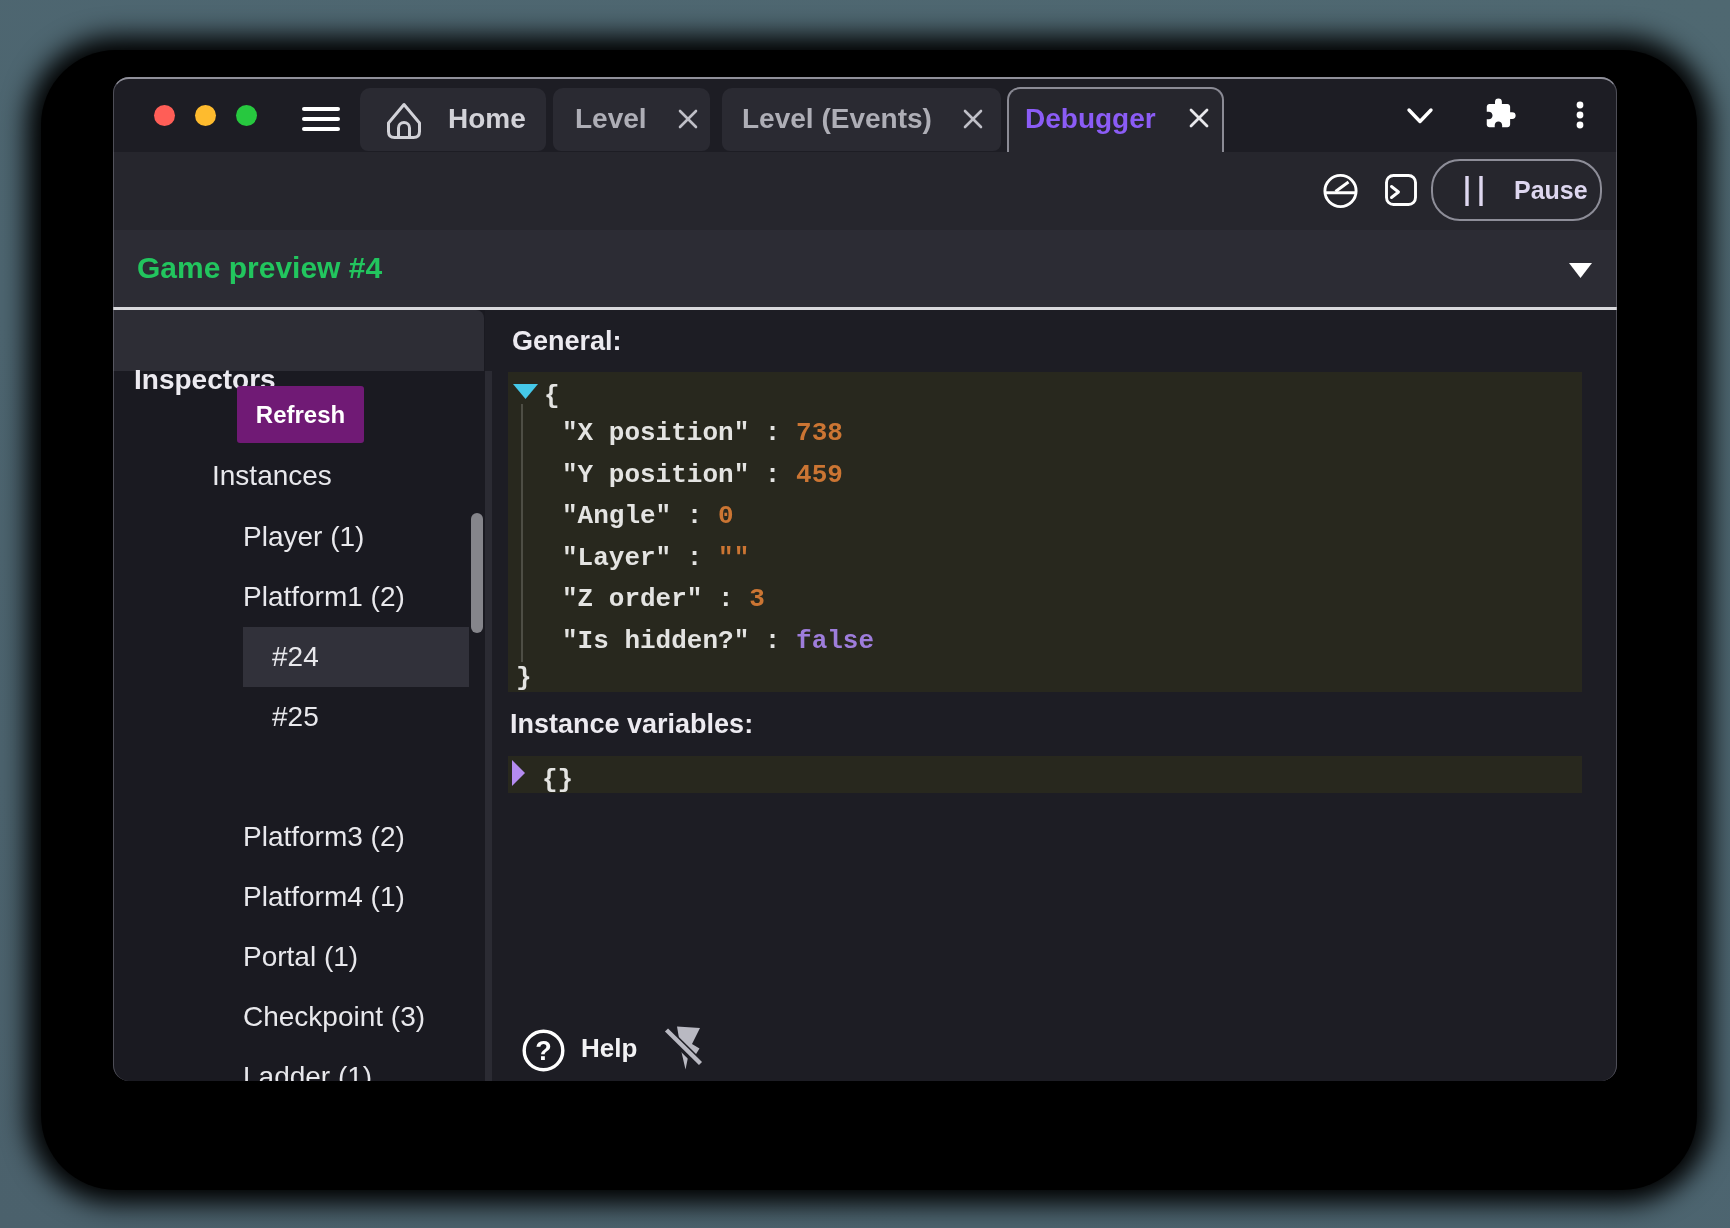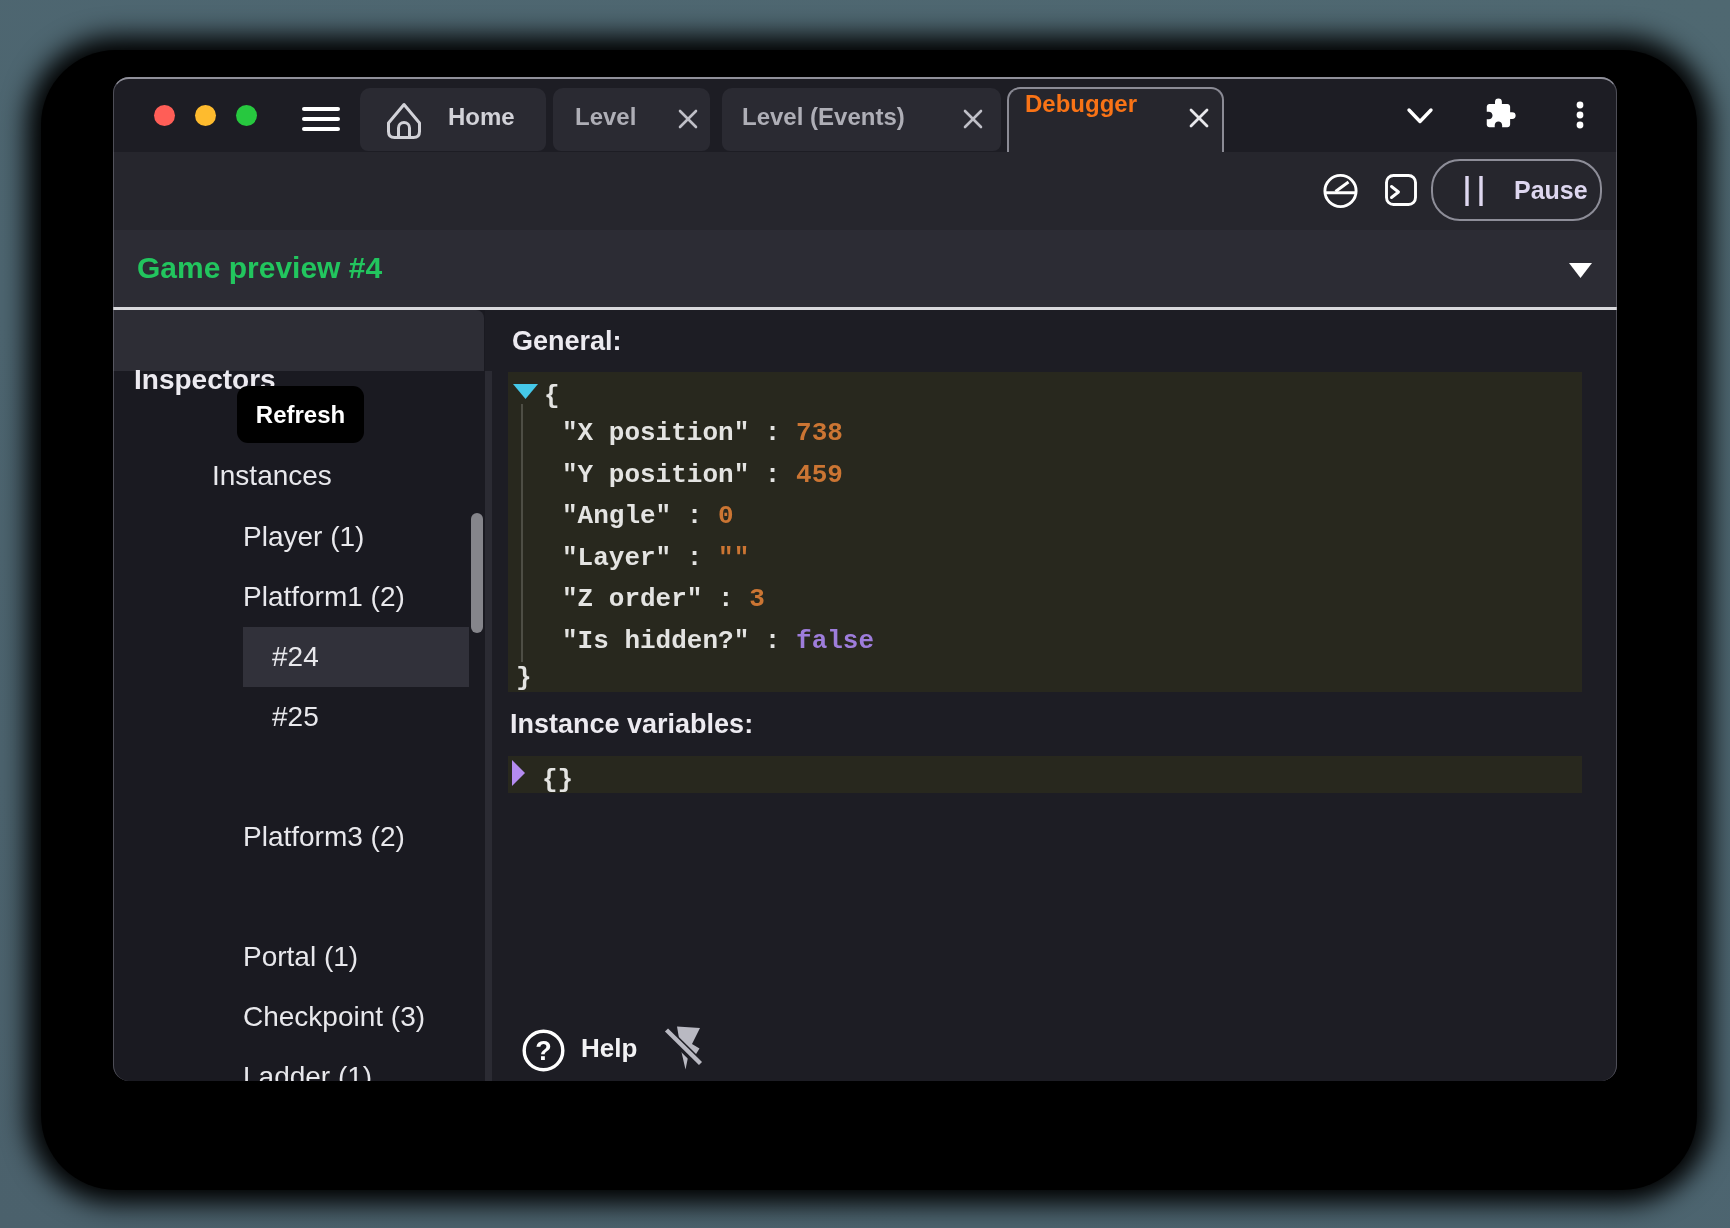--- a/index.html
+++ b/index.html
@@ -32,21 +32,21 @@
   .titlebar { left:113px; top:77px; width:1504px; height:75px; background:#1d1d24; }
   .toolbar  { left:113px; top:152px; width:1504px; height:78px; background:#26262d; }
   .gpbar    { left:113px; top:230px; width:1504px; height:77px; background:#2c2c34; }
   .sepline  { left:113px; top:307px; width:1504px; height:3px; background:#d9d9dc; }
   .sidebar  { left:113px; top:310px; width:372px; height:771px; background:#1a1a21; }
   .sidehead { left:113px; top:310px; width:371px; height:61px; background:#2d2d35; border-top-right-radius:8px; }
   .divider  { left:485px; top:371px; width:7px; height:710px; background:#2b2b33; }
   .panel    { left:485px; top:310px; width:1132px; height:771px; background:#1d1d24; }
 
   .tab { position:absolute; top:88px; height:63px; background:#2a2a32; border-radius:10px 10px 8px 8px; }
-  .tabtext { font-size:24px; font-weight:600; color:#aeaeb6; }
+  .tabtext { font-size:28px; font-weight:600; color:#aeaeb6; }
   .activetab {
     position:absolute; top:87px; height:65px; background:#26262d;
     border:2px solid #8b8b95; border-bottom:none; border-radius:13px 13px 0 0;
   }
   .trafficlight { position:absolute; width:21px; height:21px; border-radius:50%; top:105px; }
 
   .codeblock { position:absolute; background:#28281e; }
   .mono { font-family:"Liberation Mono", monospace; font-size:26px; font-weight:700; color:#e4e4e2; white-space:pre; }
   .orange { color:#cb7533; }
   .purple { color:#9e7ddb; }
@@ -98,21 +98,21 @@
           <line x1="19" y1="3" x2="3" y2="19"></line>
     </g>
   </svg>
   <div class="abs tabtext" style="left:742px; top:103px;">Level (Events)</div>
   <svg class="abs" style="left:962px; top:108px;" width="22" height="22" viewBox="0 0 22 22">
     <g stroke="#bfbfc7" stroke-width="2.6" stroke-linecap="round">
       <line x1="3" y1="3" x2="19" y2="19"></line>
           <line x1="19" y1="3" x2="3" y2="19"></line>
     </g>
   </svg>
-  <div class="abs tabtext" style="left:1025px; top:90px; color:#f97316;">Debugger</div>
+  <div class="abs tabtext" style="left:1025px; top:103px; color:#8b5cf6;">Debugger</div>
   <svg class="abs" style="left:1188px; top:107px;" width="22" height="22" viewBox="0 0 22 22">
     <g stroke="#e8e8ec" stroke-width="2.8" stroke-linecap="round">
       <line x1="3" y1="3" x2="19" y2="19"></line>
           <line x1="19" y1="3" x2="3" y2="19"></line>
     </g>
   </svg>
 
   <svg class="abs" style="left:1406px; top:104px;" width="28" height="24" viewBox="0 0 28 24">
     <polyline points="3,6 14,17.5 25,6" fill="none" stroke="#ffffff" stroke-width="3.4" stroke-linecap="round" stroke-linejoin="round"></polyline>
   </svg>
@@ -140,28 +140,29 @@
     <line x1="18" y1="2" x2="18" y2="32" stroke="#ded7f0" stroke-width="3.4"></line>
   </svg>
   <div class="abs" style="left:1514px; top:176px; font-size:25px; font-weight:700; color:#ded7f0;">Pause</div>
 
   <div class="abs" style="left:137px; top:251px; font-size:30px; font-weight:600; color:#22c55e;">Game preview #4</div>
   <svg class="abs" style="left:1569px; top:263px;" width="23" height="16" viewBox="0 0 23 16">
     <polygon points="0,0 23,0 11.5,15" fill="#ffffff"></polygon>
   </svg>
 
   <div class="abs hdrtext" style="left:134px; top:324px; font-size:28px;margin-top:40px;">Inspectors</div>
-  <div class="abs" style="left:237px; top:386px; width:127px; height:57px; background:#000000; border-radius:11px; text-align:center; line-height:57px; font-size:24px; font-weight:700; color:#ffffff;">Refresh</div>
+  <div class="abs" style="left:237px; top:386px; width:127px; height:57px; background:#701a75; border-radius:3px; text-align:center; line-height:57px; font-size:24px; font-weight:700; color:#ffffff;">Refresh</div>
   <div class="abs treeitem" style="left:212px; top:446px;">Instances</div>
   <div class="abs treeitem" style="left:243px; top:507px;">Player (1)</div>
   <div class="abs treeitem" style="left:243px; top:567px;">Platform1 (2)</div>
   <div class="abs" style="left:243px; top:627px; width:226px; height:60px; background:#31313a;"></div>
   <div class="abs treeitem" style="left:272px; top:627px;">#24</div>
   <div class="abs treeitem" style="left:272px; top:687px;">#25</div>
   <div class="abs treeitem" style="left:243px; top:807px;">Platform3 (2)</div>
+  <div class="abs treeitem" style="left:243px; top:867px;">Platform4 (1)</div>
   <div class="abs treeitem" style="left:243px; top:927px;">Portal (1)</div>
   <div class="abs treeitem" style="left:243px; top:987px;">Checkpoint (3)</div>
   <div class="abs treeitem" style="left:243px; top:1047px;">Ladder (1)</div>
   <div class="abs" style="left:471px; top:513px; width:12px; height:120px; background:#85858b; border-radius:6px;"></div>
 
   <div class="abs hdrtext" style="left:512px; top:326px;">General:</div>
   <div class="codeblock" style="left:508px; top:372px; width:1074px; height:320px;"></div>
   <svg class="abs" style="left:513px; top:384px;" width="25" height="16" viewBox="0 0 25 16">
     <polygon points="0,0 25,0 12.5,15" fill="#45c8e8"></polygon>
   </svg>

